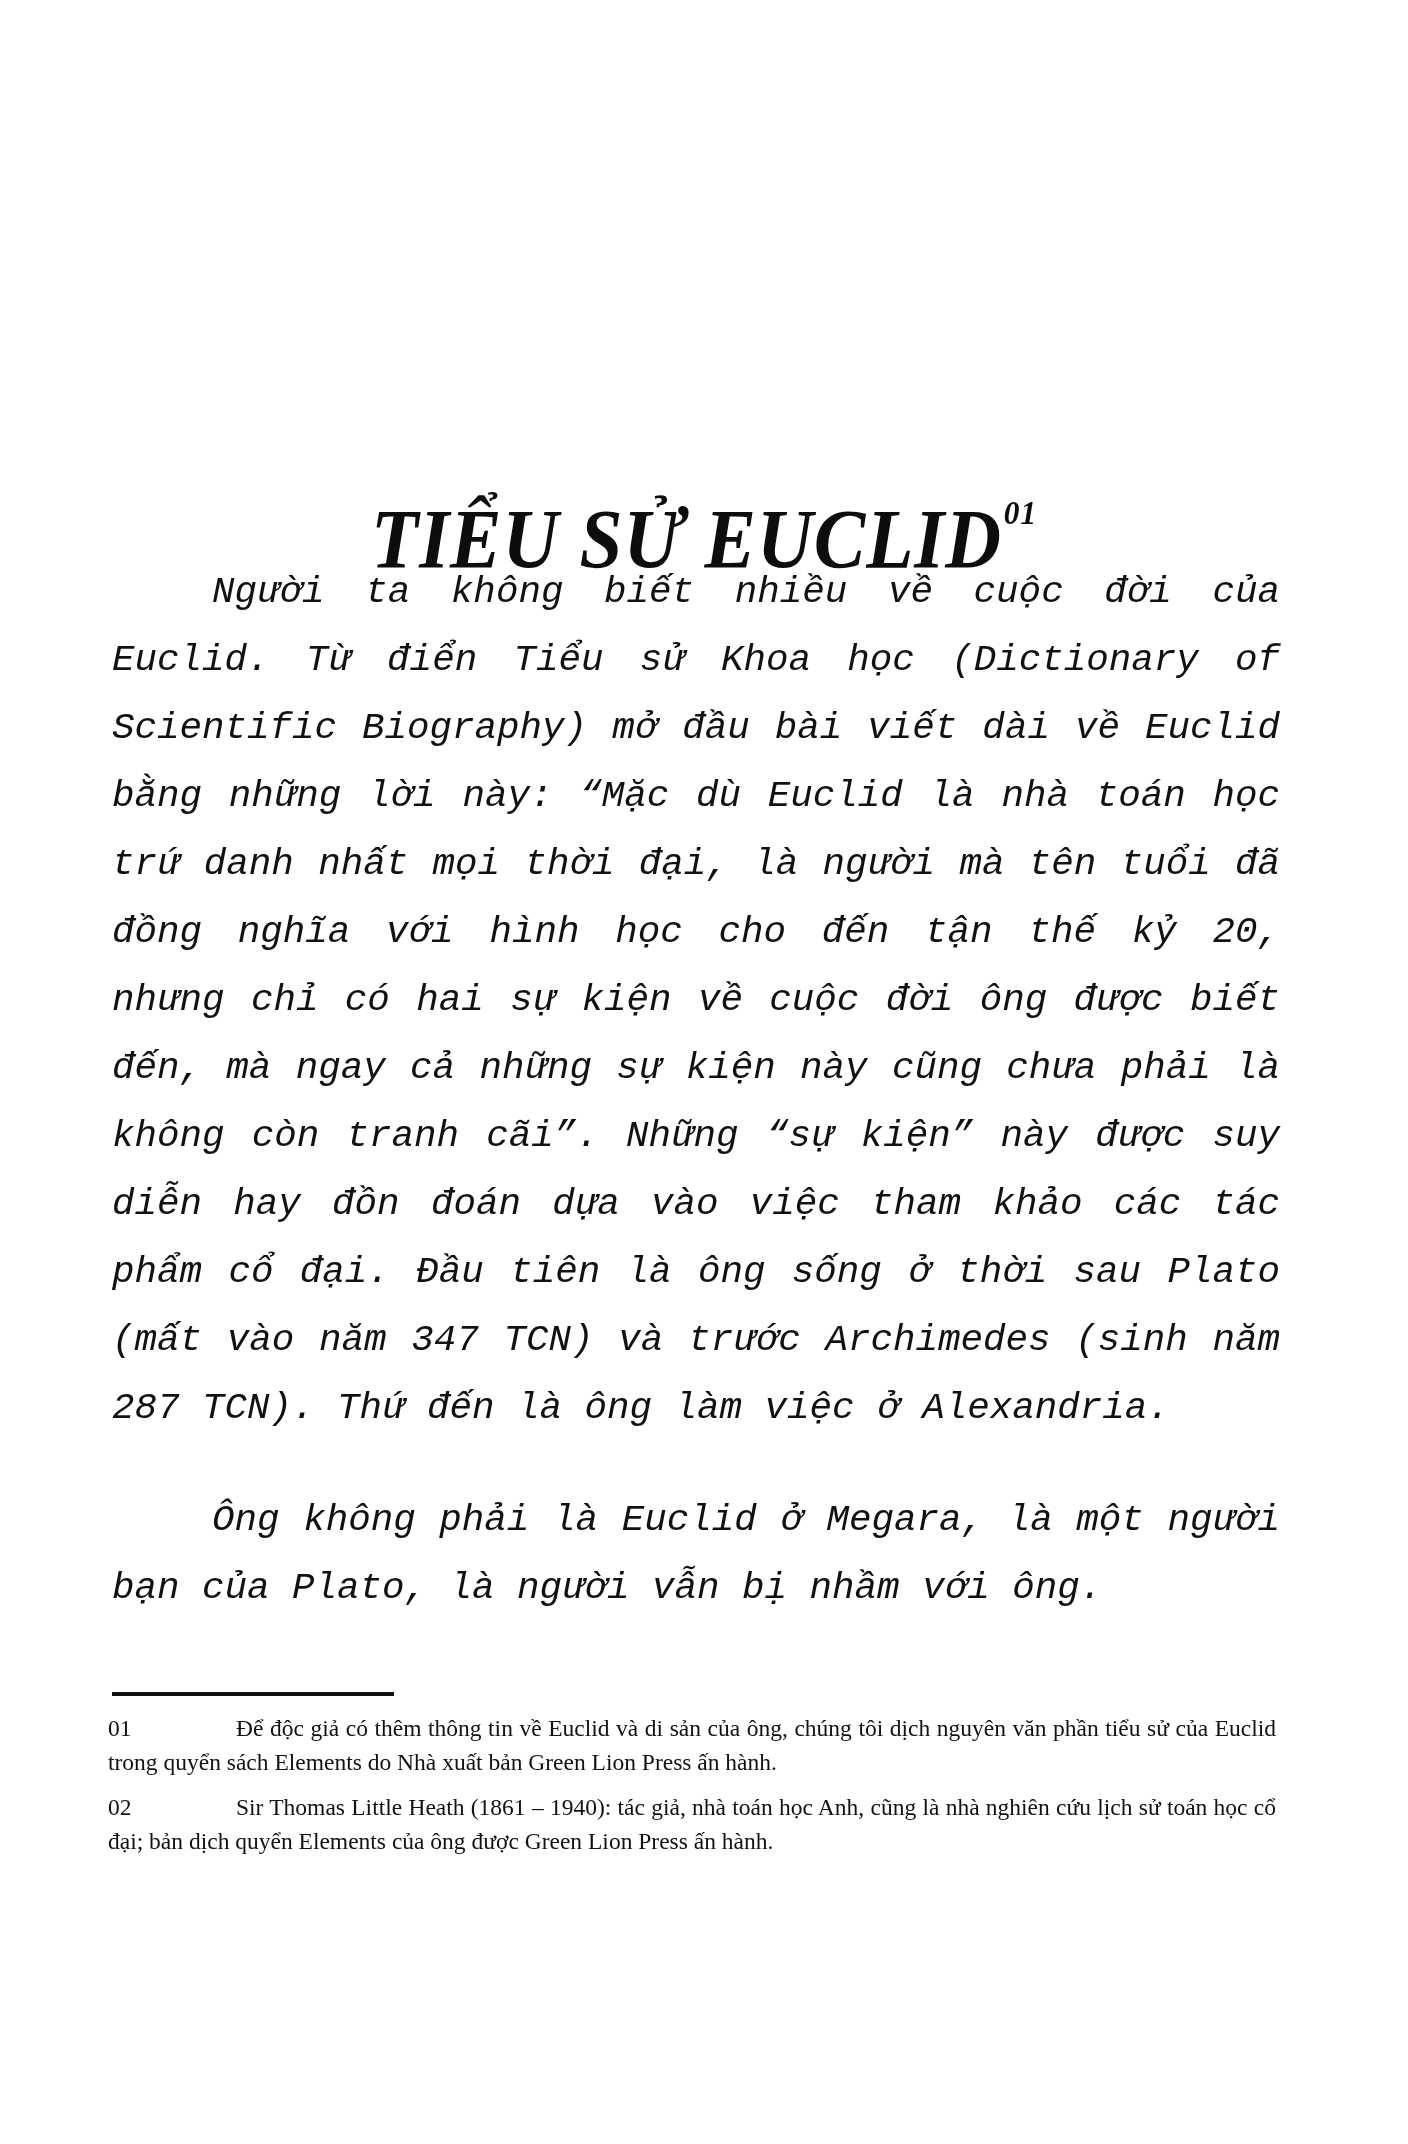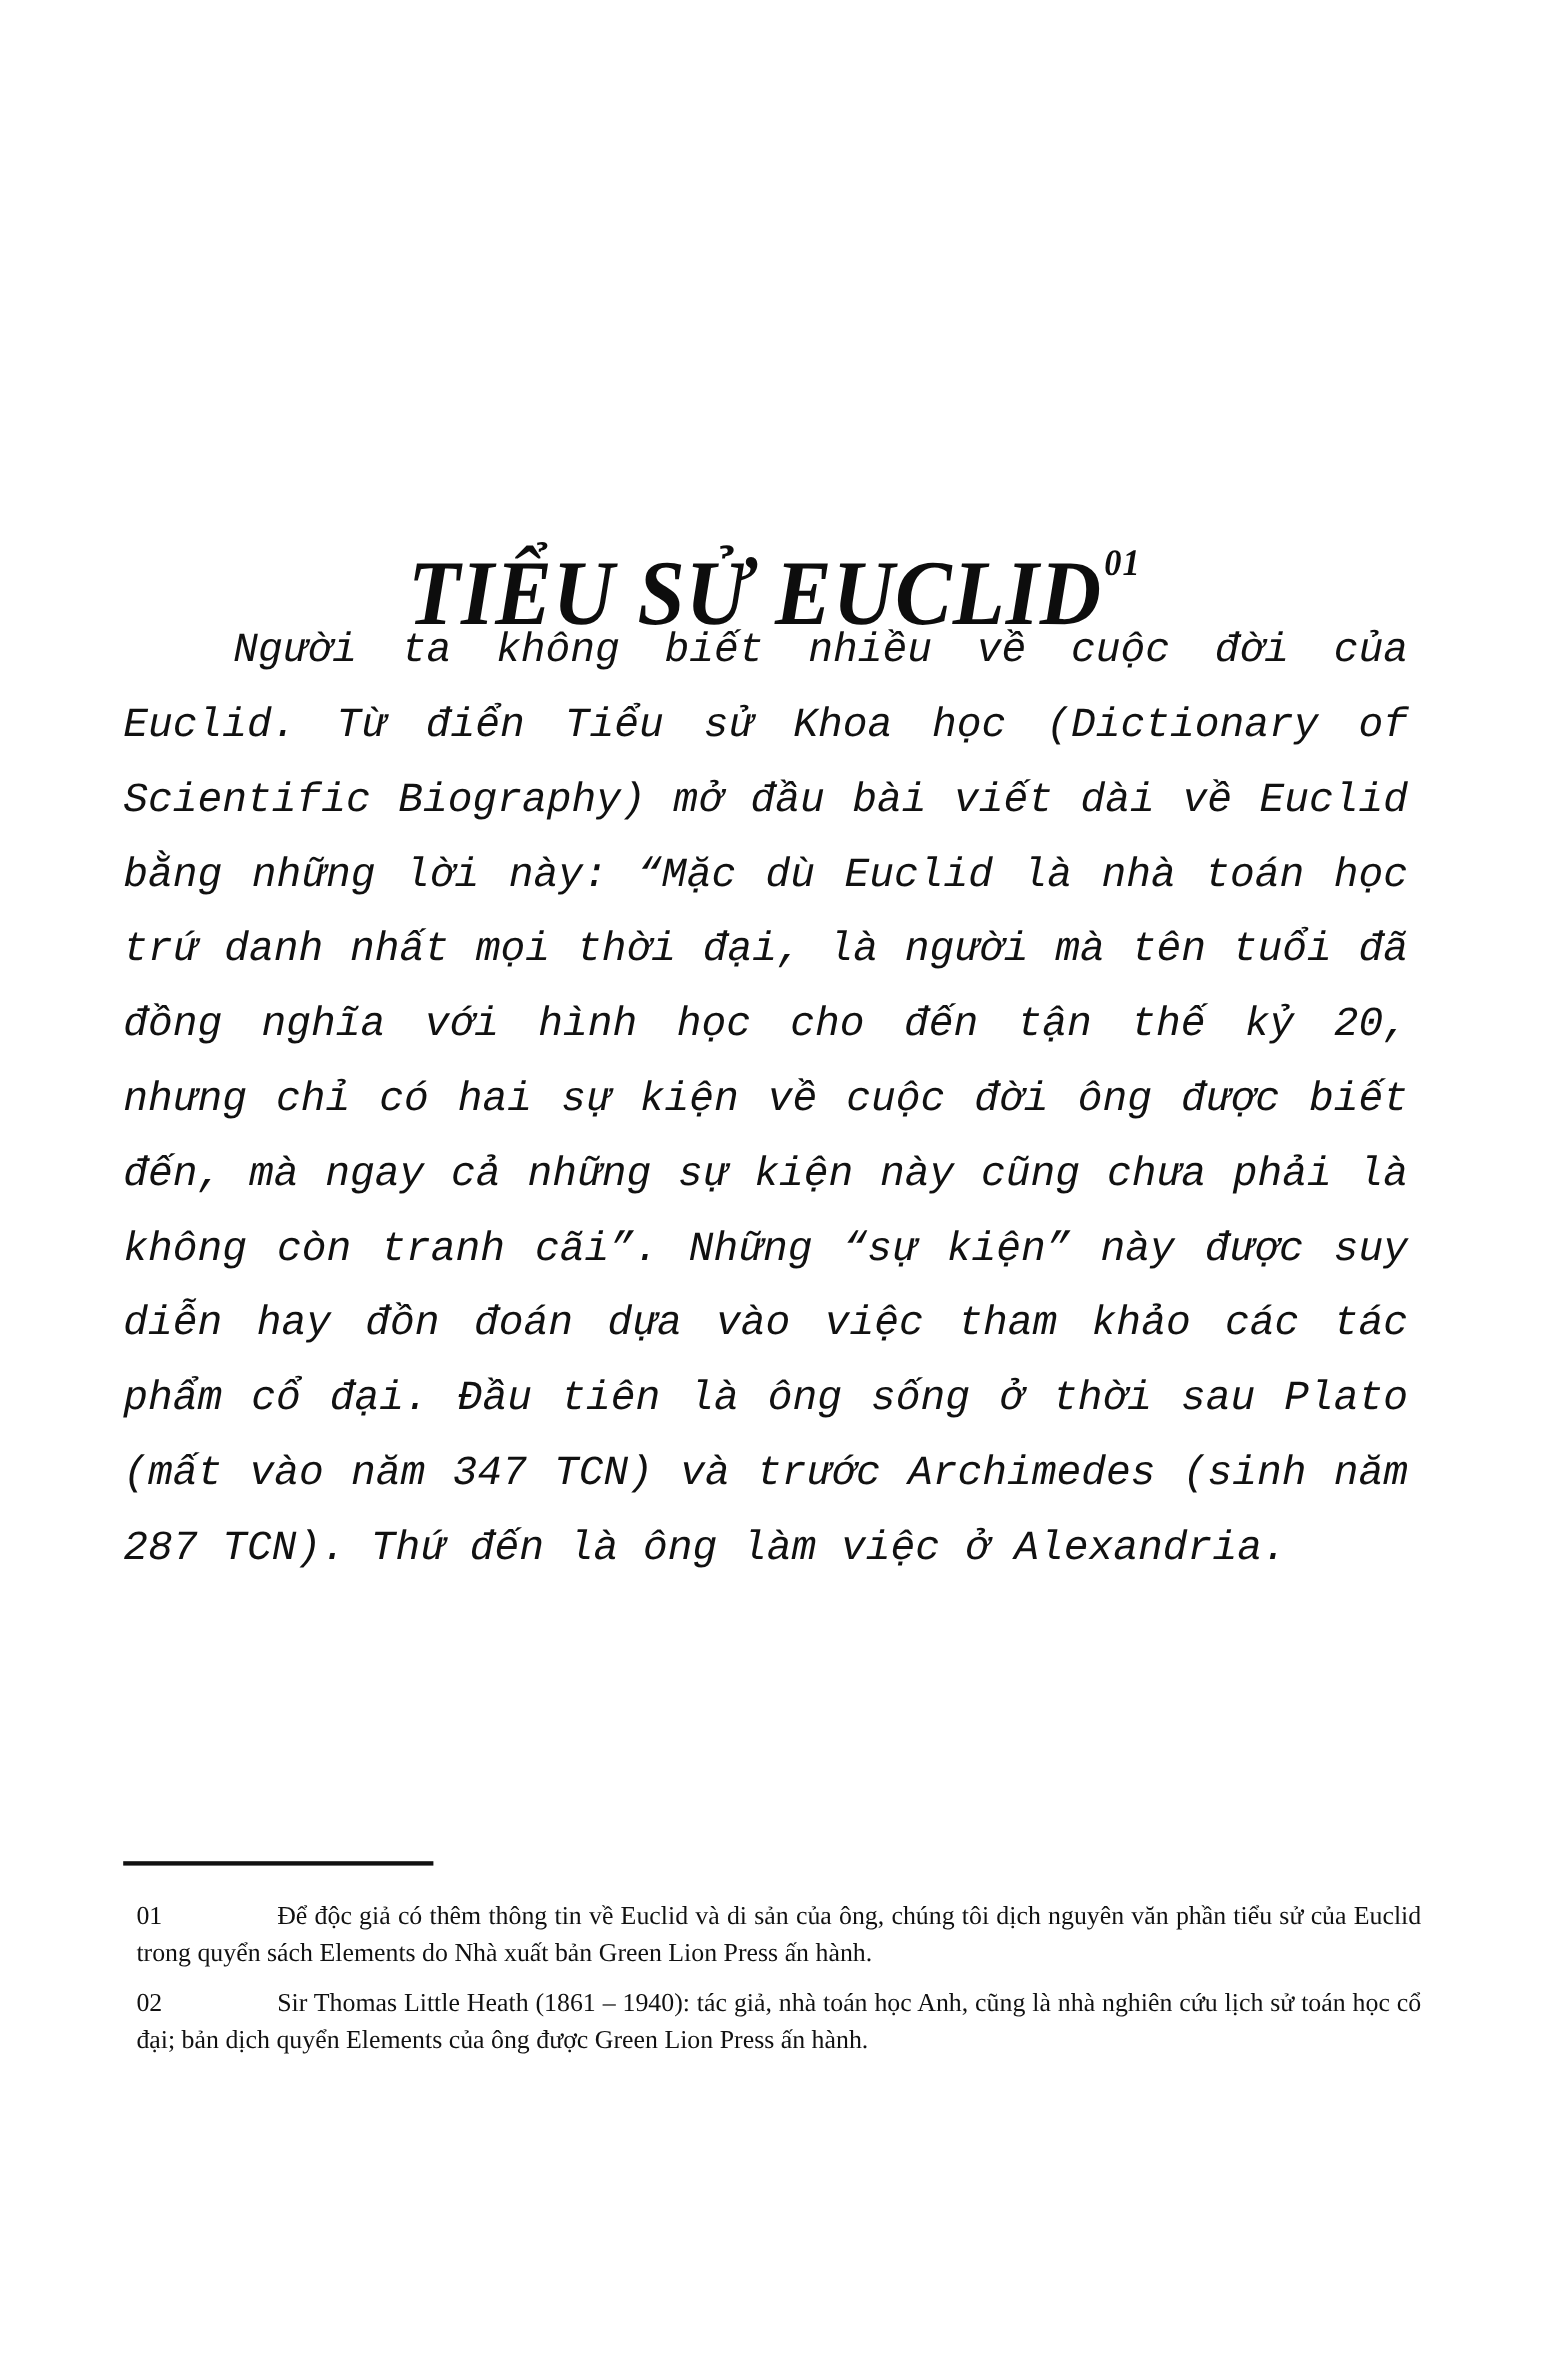--- a/index.html
+++ b/index.html
@@ -68,47 +68,47 @@
     .footnote-rule {
       position: absolute;
       left: 112px;
       top: 1692px;
       width: 282px;
       height: 4px;
       background: #111111;
     }
     .footnotes {
       position: absolute;
-      left: 124px;
+      left: 108px;
       top: 1712px;
       width: 1168px;
       font-family: "Liberation Serif", "DejaVu Serif", serif;
       font-size: 23.5px;
       line-height: 33.5px;
       color: #111111;
-      margin-top: 14px;
     }
     .footnote {
       margin: 0 0 12px 0;
       text-align: justify;
     }
     .footnote .fn-num {
       display: inline-block;
       width: 128px;
     }
   </style>
 </head>
 <body>
 
 <div class="page">
 
   <h1 class="title"><span>TIỂU SỬ EUCLID</span><sup>01</sup></h1>
 
   <div class="body-text">
     <p class="p1">Người ta không biết nhiều về cuộc đời của Euclid. Từ điển Tiểu sử Khoa học (Dictionary of Scientific Biography) mở đầu bài viết dài về Euclid bằng những lời này: “Mặc dù Euclid là nhà toán học trứ danh nhất mọi thời đại, là người mà tên tuổi đã đồng nghĩa với hình học cho đến tận thế kỷ 20, nhưng chỉ có hai sự kiện về cuộc đời ông được biết đến, mà ngay cả những sự kiện này cũng chưa phải là không còn tranh cãi”. Những “sự kiện” này được suy diễn hay đồn đoán dựa vào việc tham khảo các tác phẩm cổ đại. Đầu tiên là ông sống ở thời sau Plato (mất vào năm 347 TCN) và trước Archimedes (sinh năm 287 TCN). Thứ đến là ông làm việc ở Alexandria.</p>
+    <p class="p2">Ông không phải là Euclid ở Megara, là một người bạn của Plato, là người vẫn bị nhầm với ông.</p>
   </div>
 
   <div class="footnote-rule"></div>
 
   <div class="footnotes">
     <p class="footnote"><span class="fn-num">01</span><span>Để độc giả có thêm thông tin về Euclid và di sản của ông, chúng tôi dịch nguyên văn phần tiểu sử của Euclid trong quyển sách Elements do Nhà xuất bản Green Lion Press ấn hành.</span></p>
     <p class="footnote"><span class="fn-num">02</span><span>Sir Thomas Little Heath (1861 – 1940): tác giả, nhà toán học Anh, cũng là nhà nghiên cứu lịch sử toán học cổ đại; bản dịch quyển Elements của ông được Green Lion Press ấn hành.</span></p>
   </div>
 
 </div>

